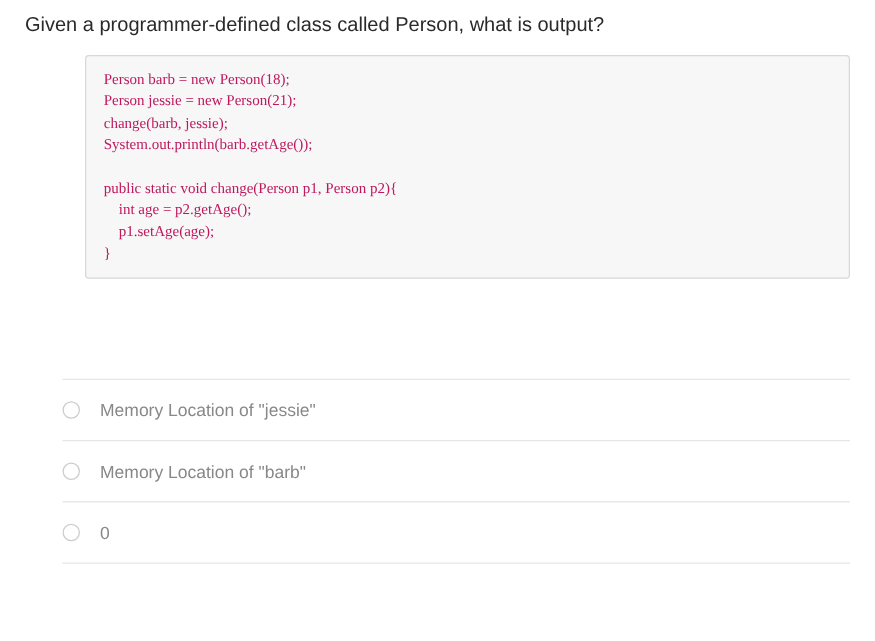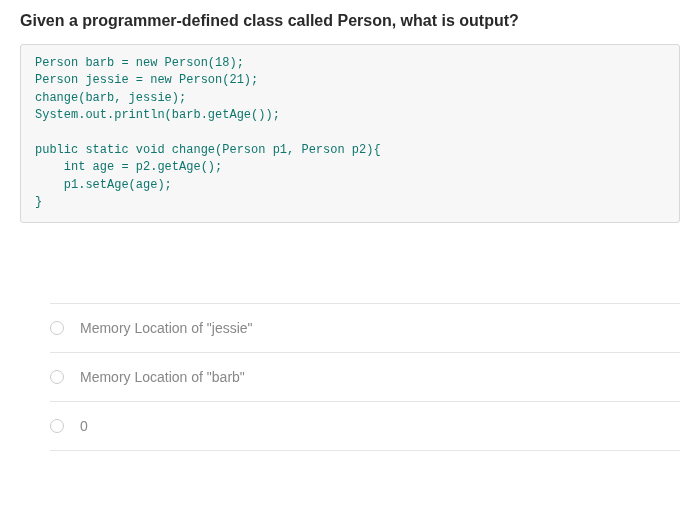--- a/index.html
+++ b/index.html
@@ -9,35 +9,36 @@
       background: #fff;
       font-family: -apple-system, BlinkMacSystemFont, "Segoe UI", Helvetica, Arial, sans-serif;
       color: #333;
       overflow: hidden;
     }
     .container {
       padding: 12px 20px 0 20px;
     }
     .question-title {
       font-size: 16px;
-      font-weight: 700;
+      font-weight: 400;
       color: #2a2a2a;
       margin-bottom: 14px;
     }
     .code-block {
       border: 1px solid #d8d8d8;
       border-radius: 3px;
       background: #f7f7f7;
       padding: 10px 14px;
-      font-family: Liberation Mono, monospace;
+      font-family: Liberation Serif, serif;
       font-size: 12px;
       line-height: 1.45;
-      color: #0f766e;
+      color: #be185d;
       white-space: pre;
       margin-bottom: 10px;
+      margin-left: 48px;
     }
     .options {
       margin-top: 80px;
       padding-left: 30px;
     }
     .option {
       display: flex;
       align-items: center;
       padding: 16px 0;
       border-bottom: 1px solid #e5e5e5;

